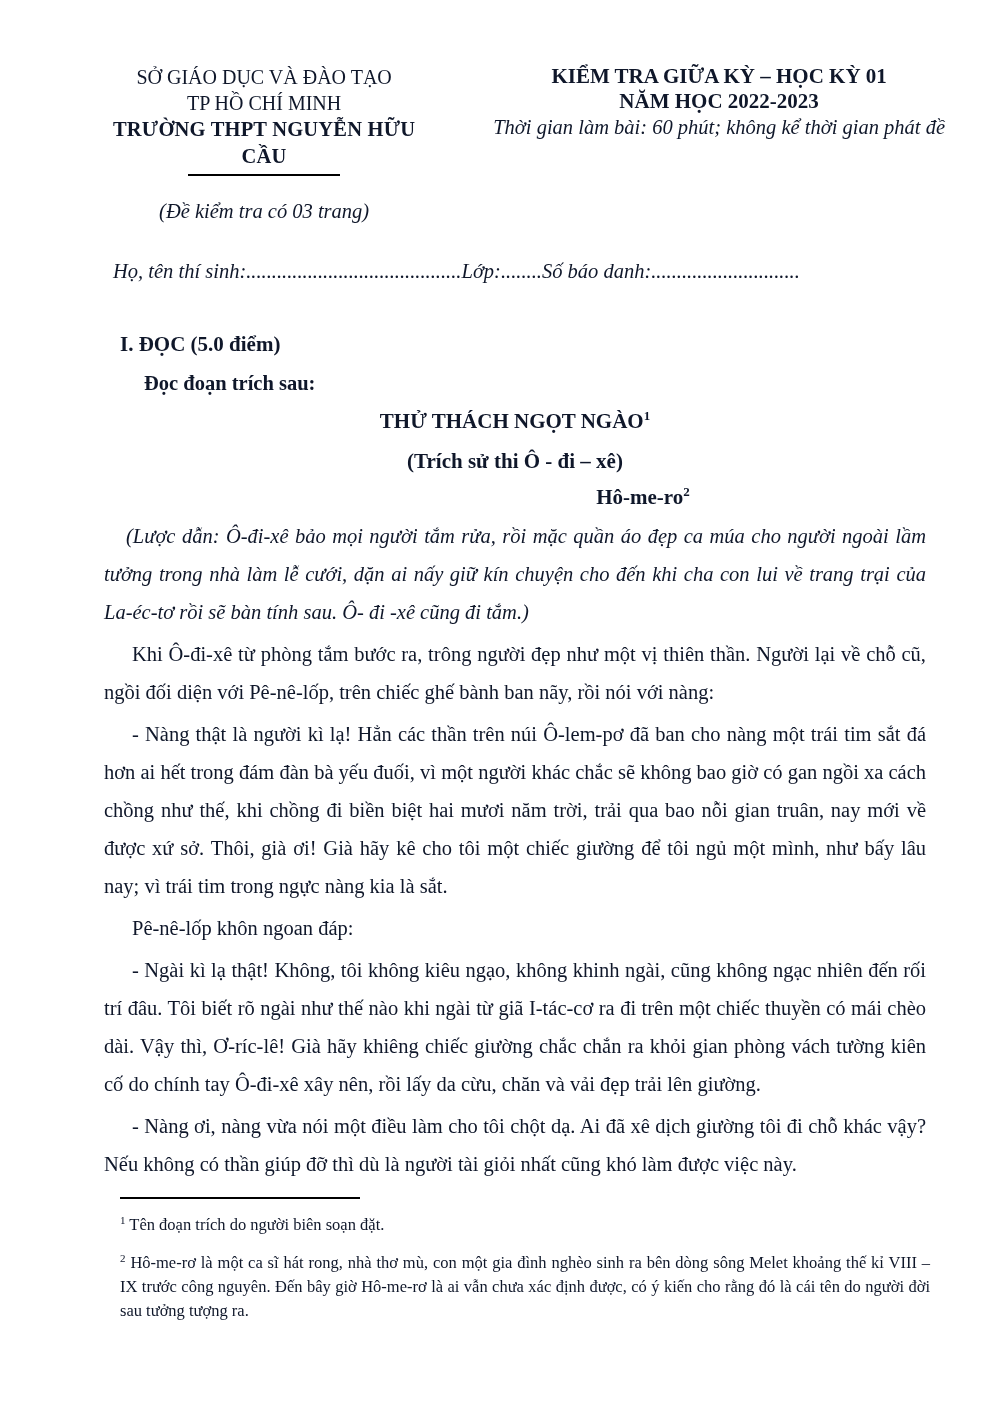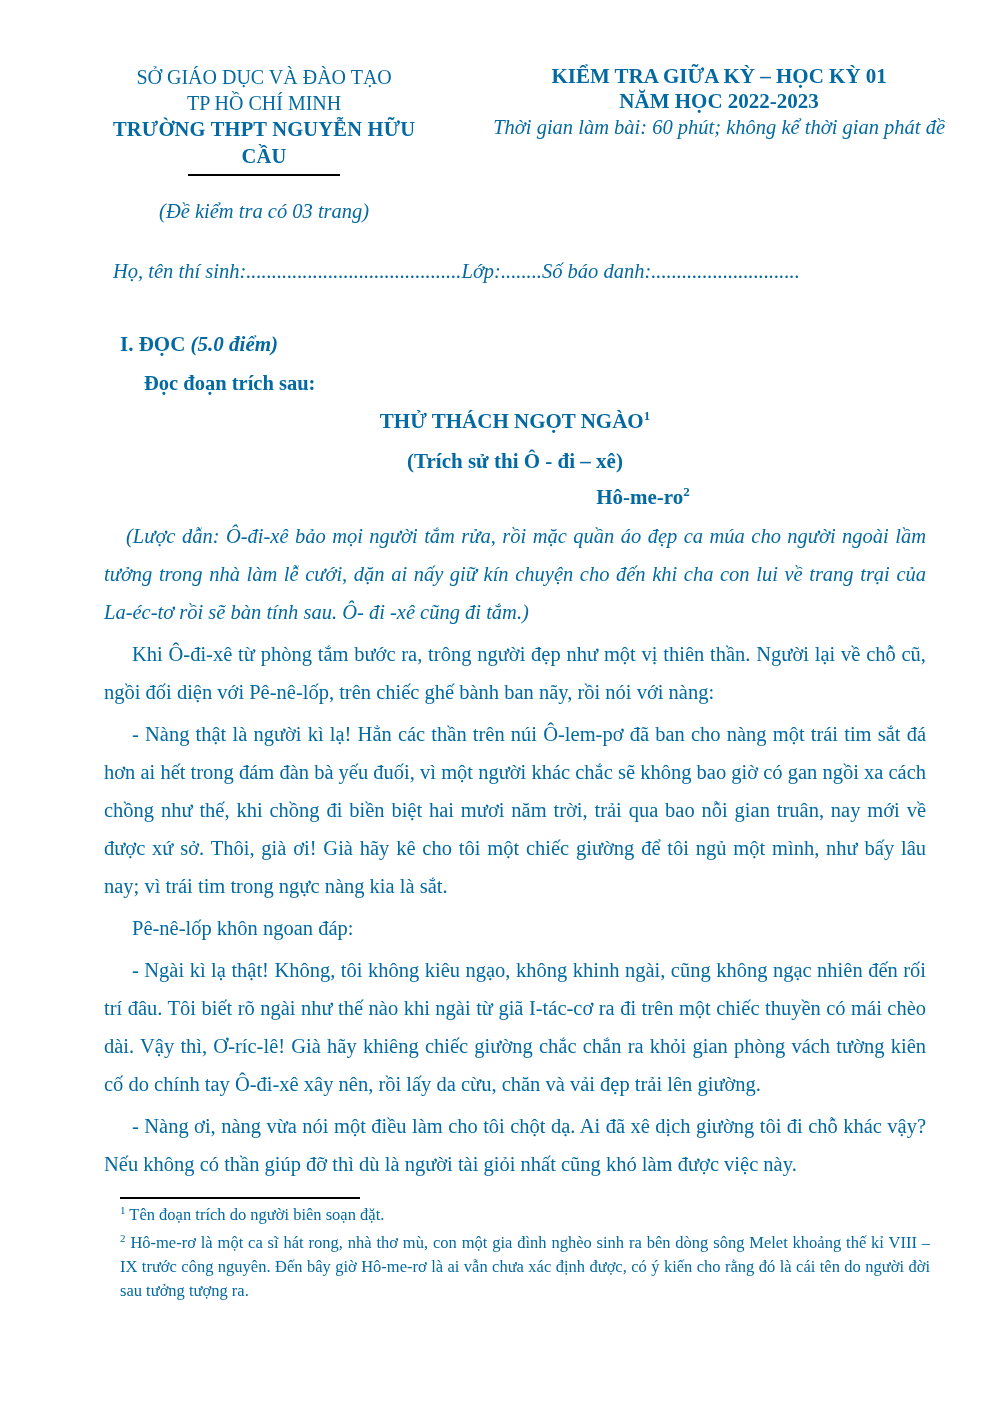--- a/index.html
+++ b/index.html
@@ -1,51 +1,51 @@
 <!DOCTYPE html>
 <html lang="vi"><head>
 <meta charset="utf-8">
 <style>
   html,body{margin:0;padding:0;background:#ffffff;}
   .page{
-    width:1000px;height:1414px;background:#ffffff;color:#0369a1;
+    width:1000px;height:1414px;background:#ffffff;color:#0f172a;
     font-family:"Liberation Serif","DejaVu Serif",serif;
     position:relative;overflow:hidden;box-sizing:border-box;
   }
   
   .header{display:flex;align-items:flex-start;padding:64px 55px 0 95px;box-sizing:border-box;}
   .hdr-left{width:345px;text-align:center;}
   .hdr-left .ln{font-size:20px;line-height:26px;}
   .hdr-left .school{font-size:20.5px;line-height:27px;font-weight:bold;letter-spacing:.2px;}
   .school-rule{width:152px;height:2px;background:#000;margin:4px auto 0 auto;}
   .hdr-left .note{font-size:20.5px;font-style:italic;margin-top:22px;line-height:26px;}
   .hdr-right{flex:1;margin-left:60px;text-align:center;}
   .hdr-right .bln{font-size:21px;line-height:25px;font-weight:bold;}
   .hdr-right .iln{font-size:20.5px;line-height:26px;font-style:italic;white-space:nowrap;}
   
   .content{padding:0 70px 0 100px;box-sizing:border-box;}
   .student-line{font-style:italic;font-size:20.5px;margin:34px 0 0 13px;line-height:27px;}
   .sec-heading{font-weight:bold;font-size:21px;line-height:27px;margin-top:46px;padding-left:20px;}
-  .sec-heading .pts{font-style:italic;margin-top:8px;}
+  .sec-heading .pts{margin-top:8px;}
   .instruction{font-weight:bold;font-size:20.5px;line-height:27px;margin-top:12px;padding-left:44px;}
   .ex-title{text-align:center;font-weight:bold;font-size:21px;line-height:28px;margin-top:10px;}
   .ex-subtitle{text-align:center;font-weight:bold;font-size:21px;line-height:28px;margin-top:12px;}
   .ex-author{text-align:center;font-weight:bold;font-size:21px;line-height:28px;margin-top:8px;position:relative;left:128px;}
   sup{font-size:13px;line-height:0;}
   p{margin:4px;}
   .intro{
     font-style:italic;font-size:20.5px;line-height:38px;
     text-align:justify;text-indent:22px;margin-top:6px;
   }
   .para{font-size:20.5px;line-height:38px;text-align:justify;text-indent:28px;}
   
   .fn-rule{width:240px;height:2px;background:#000;margin:14px 0 0 20px;}
   .footnote{
     font-size:16.5px;line-height:24px;text-align:justify;
-    padding-left:20px;margin-top:4px;
+    padding-left:20px;margin-top:14px;
   }
   .footnote sup{font-size:11px;}
 </style>
 </head>
 <body>
 
 <div class="page">
 
   <div class="header">
     <div class="hdr-left">

